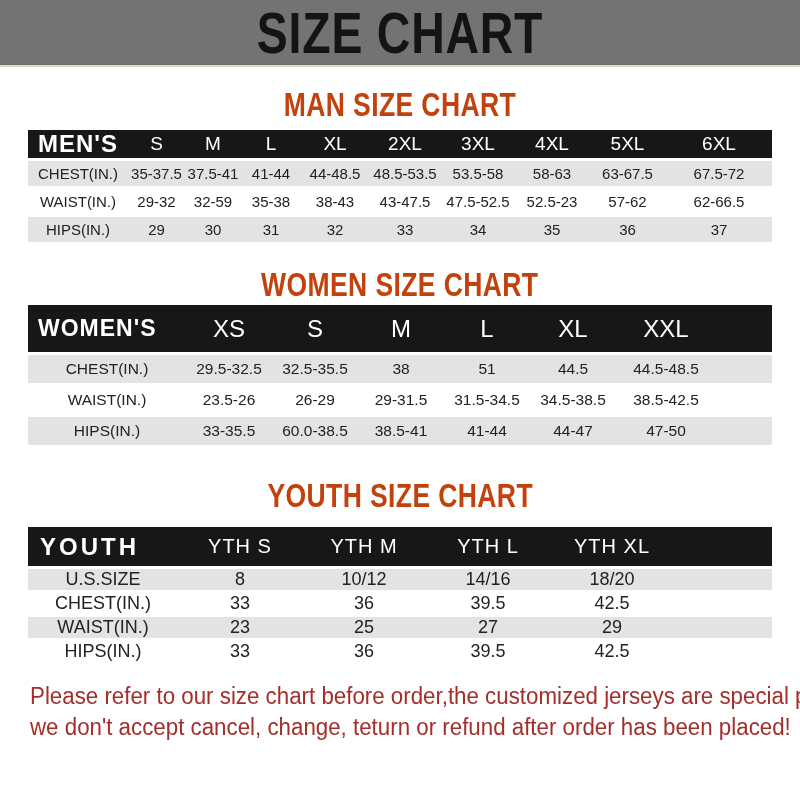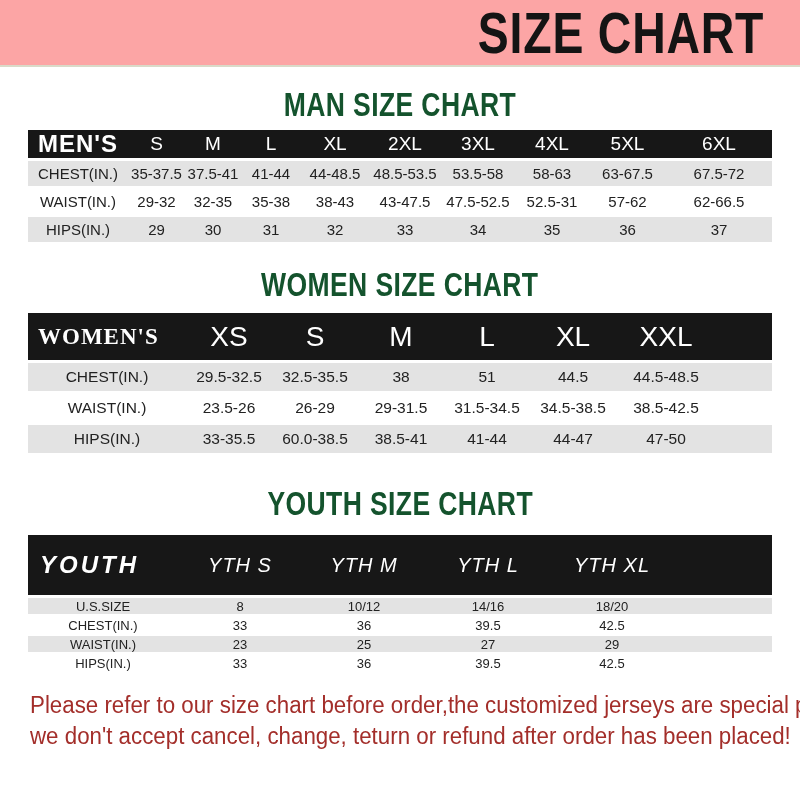--- a/index.html
+++ b/index.html
@@ -6,47 +6,47 @@
   html, body { width: 800px; height: 800px; }
   body {
     background: #ffffff;
     font-family: "Liberation Sans", sans-serif;
     overflow: hidden;
   }
 
   
   .banner {
     height: 67px;
-    background: #fca5a5;
+    background: #737373;
     display: flex;
     align-items: center;
-    justify-content: flex-end;
+    justify-content: center;
     border-bottom: 2px solid #d9dac8;
   }
   .banner .txt {
     display: inline-block;
     font-weight: 700;
     font-size: 58px;
     line-height: 1;
     color: #141414;
     transform: scaleX(0.80);
     letter-spacing: 1px;
   }
 
   
-  .sec-title { text-align: center; font-weight: 700; color: #14532d; }
+  .sec-title { text-align: center; font-weight: 700; color: #c2410c; }
   .sec-title .txt {
     display: inline-block;
     font-size: 34px;
     line-height: 1.05;
     transform: scaleX(0.78);
     letter-spacing: 0.5px;
   }
   .title-man   { margin-top: 20px; margin-bottom: 4px; }
-  .title-women { margin-top: 22px; margin-bottom: 8px; }
+  .title-women { margin-top: 22px; }
   .title-youth { margin-top: 30px; margin-bottom: 10px; }
 
   
   table.size-table {
     border-collapse: separate;
     border-spacing: 0 3px;
     table-layout: fixed;
     margin-left: 28px;
     width: 744px;
   }
@@ -61,28 +61,28 @@
   .head th.corner { font-weight: 700; text-align: left; }
   tr.gray td { background: #E3E3E3; }
   tr.datarow td { color: #222222; }
 
   
   .men .head th { height: 23px; font-size: 19px; }
   .men .head th.corner { font-size: 24px; padding-left: 10px; letter-spacing: 1px; }
   .men td { height: 25px; font-size: 15px; }
 
   
-  .women .head th { height: 47px; font-size: 28px; }
-  .women .head th.corner { font-size: 23px; padding-left: 10px; letter-spacing: 1px; font-family: Liberation Serif, serif; }
+  .women .head th { height: 47px; font-size: 24px; }
+  .women .head th.corner { font-size: 23px; padding-left: 10px; letter-spacing: 1px; }
   .women td { height: 28px; font-size: 15.5px; }
 
   
-  .youth .head th { height: 60px; font-size: 20px; letter-spacing: 1px; font-style: italic; }
+  .youth .head th { height: 39px; font-size: 20px; letter-spacing: 1px; }
   .youth .head th.corner { font-size: 24px; padding-left: 12px; letter-spacing: 3px; }
-  .youth td { height: 16px; font-size: 13px; }
+  .youth td { height: 16px; font-size: 18px; }
 
   
   .footer { margin: 16px 0 0 30px; color: #A32E2A; }
   .footer .line {
     font-size: 23px;
     line-height: 31px;
     white-space: nowrap;
     transform: scaleX(0.97);
     transform-origin: left center;
   }
@@ -132,26 +132,26 @@
     <td>44-48.5</td>
     <td>48.5-53.5</td>
     <td>53.5-58</td>
     <td>58-63</td>
     <td>63-67.5</td>
     <td>67.5-72</td>
   </tr>
   <tr class="datarow">
     <td>WAIST(IN.)</td>
     <td>29-32</td>
-    <td>32-35</td>
+    <td>32-59</td>
     <td>35-38</td>
     <td>38-43</td>
     <td>43-47.5</td>
     <td>47.5-52.5</td>
-    <td>52.5-31</td>
+    <td>52.5-23</td>
     <td>57-62</td>
     <td>62-66.5</td>
   </tr>
   <tr class="datarow gray">
     <td>HIPS(IN.)</td>
     <td>29</td>
     <td>30</td>
     <td>31</td>
     <td>32</td>
     <td>33</td>

